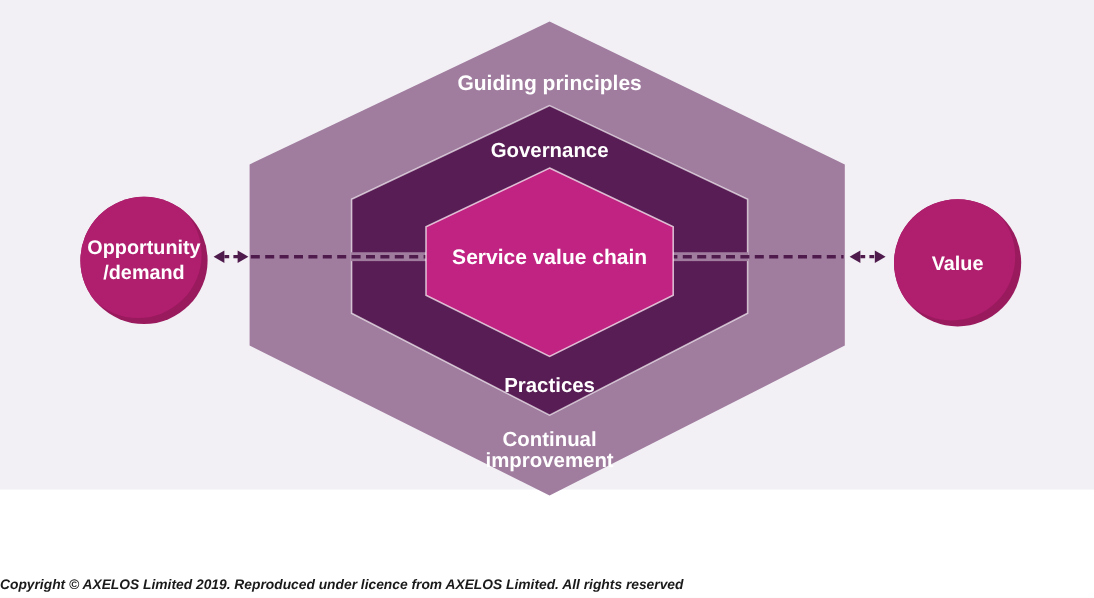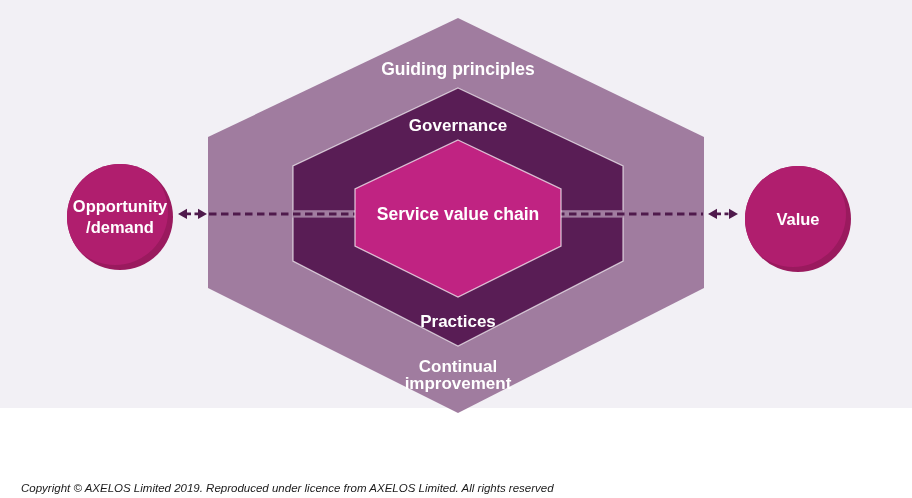--- a/index.html
+++ b/index.html
@@ -38,22 +38,23 @@
     width: 912px;
     height: 21px;
     background: #ffffff;
     display: flex;
     align-items: center;
   }
   .copyright {
     font-style: italic;
     font-size: 11.5px;
     color: #1a1a1a;
-    padding-left: 21px;
+    padding-left: 0;
     white-space: nowrap;
+    font-weight: bold;
   }
 </style>
 </head>
 <body>
 
 <div class="stage">
   <div class="diagram-area">
     <svg width="912" height="477" viewBox="0 0 912 477">
       <defs>
         <clipPath id="clipL">

